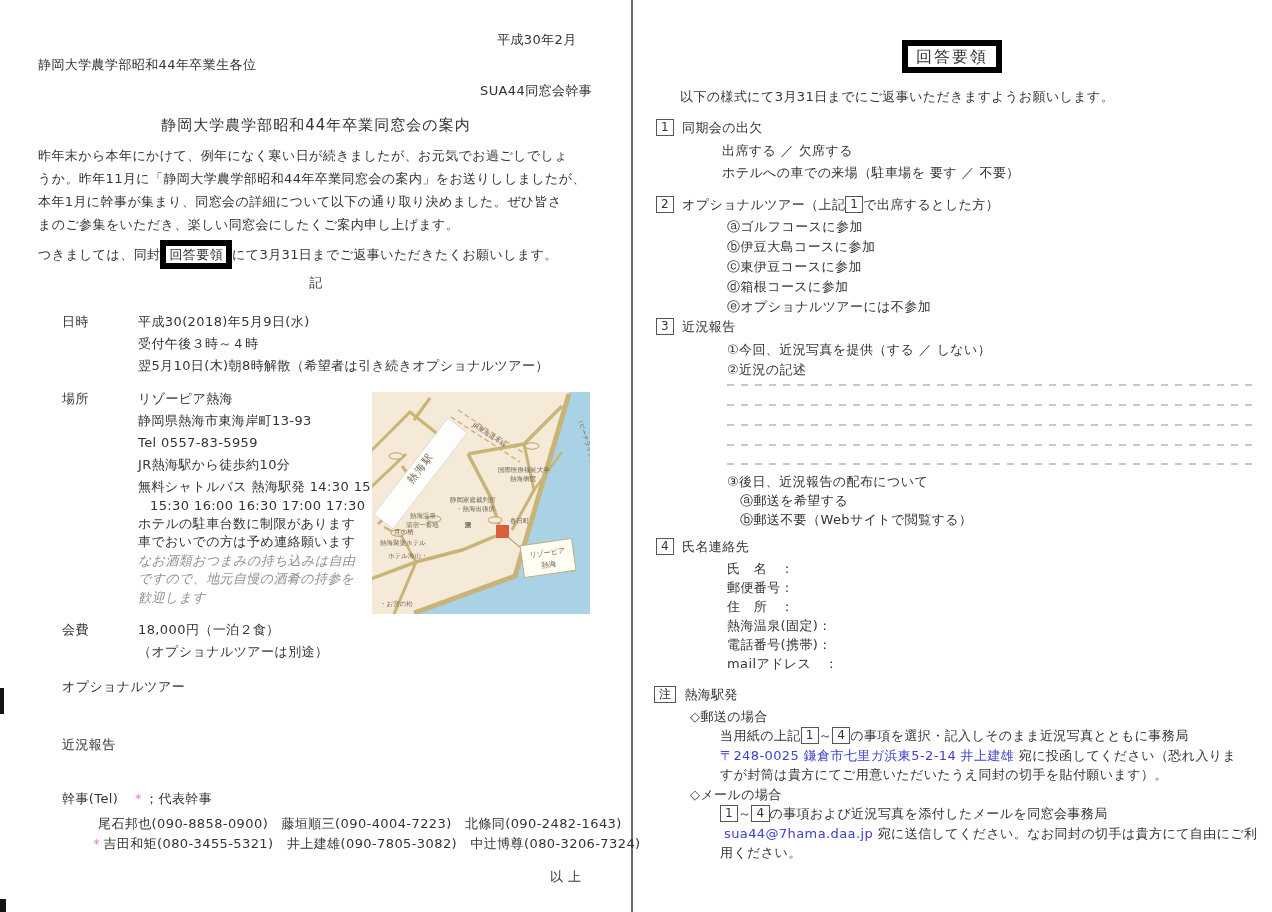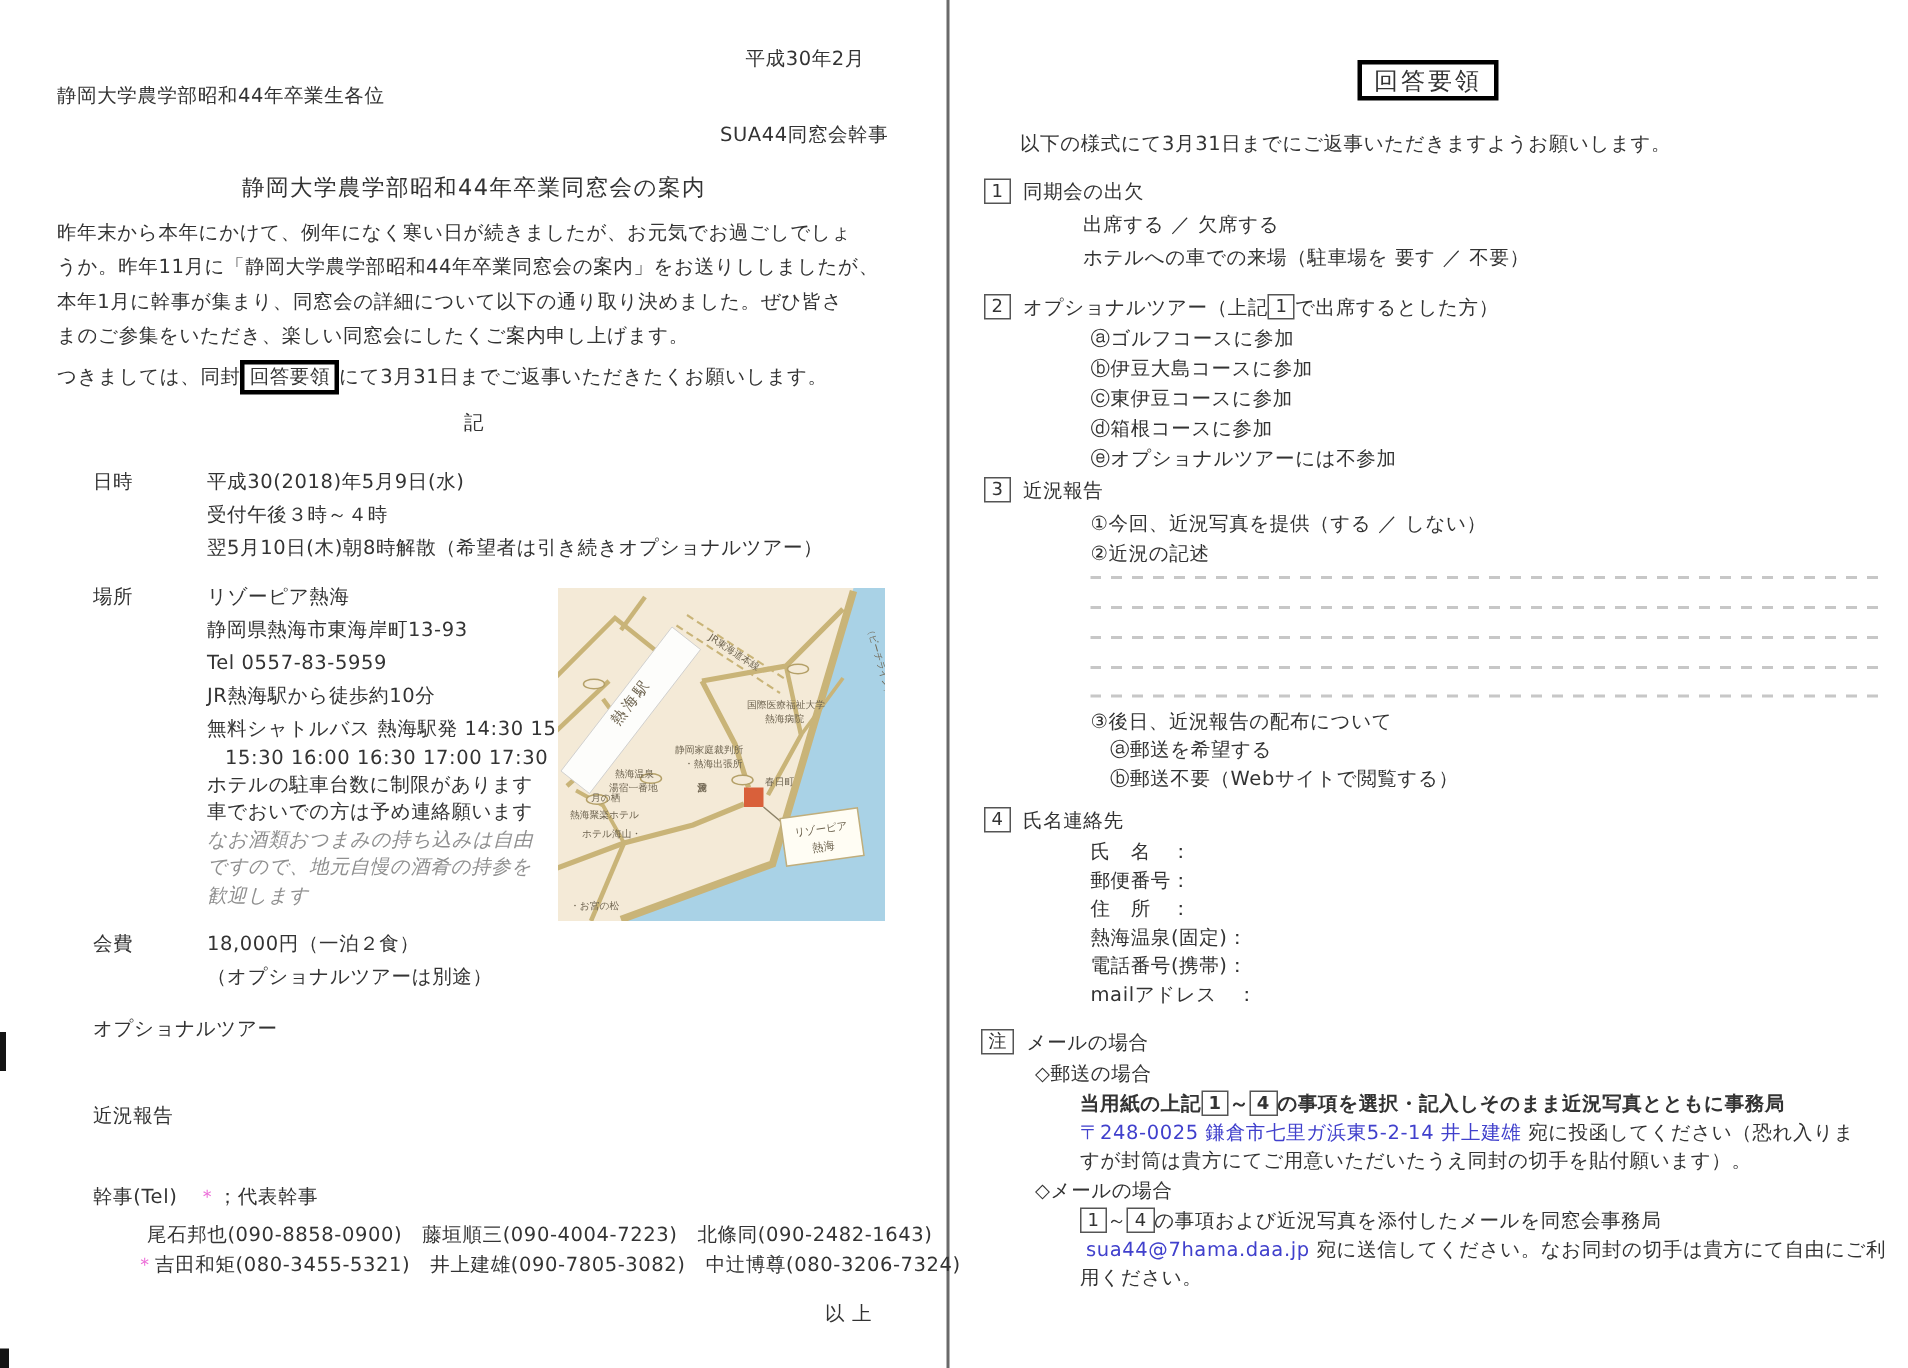--- a/index.html
+++ b/index.html
@@ -4,21 +4,21 @@
 <style>
   html,body{margin:0;padding:0;background:#ffffff;}
   body{width:1272px;height:912px;position:relative;overflow:hidden;
        font-family:"DejaVu Sans",sans-serif;color:#333;}
   .page{position:absolute;top:0;height:912px;}
   #left-page{left:0;width:632px;}
   #right-page{left:632px;width:640px;}
   .t{position:absolute;font-size:13px;line-height:17px;white-space:nowrap;
      letter-spacing:0.4px;color:#333;}
   .center{left:0;width:100%;text-align:center;}
-  .ibox{display:inline-block;border:3px solid #000000;padding:0 3px;}
+  .ibox{display:inline-block;border:6px solid #000000;padding:0 3px;}
   .numbox{display:inline-block;border:1px solid #555;padding:0 4px;margin-right:8px;
           font-size:12px;line-height:15px;vertical-align:1px;}
   .blue{color:#4040cc;margin-top:32px;}
   .pink{color:#ec6ed8;}
   .gray-italic{color:#8f8f8f;font-style:italic;}
   .dash{position:absolute;height:2px;
         background-image:repeating-linear-gradient(to right,#c7c7c7 0 7px,transparent 7px 14px);}
   #divider{position:absolute;left:631px;top:0;width:2px;height:912px;background:#6a6a6a;}
   .edge-mark{position:absolute;background:#141414;}
   .title-l{font-size:15px;letter-spacing:1px;}
@@ -177,24 +177,24 @@
     <span class="numbox">4</span><span>氏名連絡先</span>
   </div>
   <div class="t" style="left:95px;top:560px;">氏　名　：</div>
   <div class="t" style="left:95px;top:579px;">郵便番号：</div>
   <div class="t" style="left:95px;top:598px;">住　所　：</div>
   <div class="t" style="left:95px;top:617px;">熱海温泉(固定)：</div>
   <div class="t" style="left:95px;top:636px;">電話番号(携帯)：</div>
   <div class="t" style="left:95px;top:655px;">mailアドレス　：</div>
 
   <div class="t" style="left:22px;top:686px;">
-    <span class="numbox">注</span><span>メールの場合</span>
+    <span class="numbox">注</span><span>熱海駅発</span>
   </div>
   <div class="t" style="left:58px;top:708px;">◇郵送の場合</div>
-  <div class="t" style="left:88px;top:727px;font-weight:bold;">
+  <div class="t" style="left:88px;top:727px;">
     <span>当用紙の上記</span><span class="numbox" style="margin-right:0;">1</span><span>～</span><span class="numbox" style="margin-right:0;">4</span><span>の事項を選択・記入しそのまま近況写真とともに事務局</span>
   </div>
   <div class="t" style="left:88px;top:747px;">
     <span class="blue">〒248-0025 鎌倉市七里ガ浜東5-2-14 井上建雄</span><span> 宛に投函してください（恐れ入りま</span>
   </div>
   <div class="t" style="left:88px;top:766px;">すが封筒は貴方にてご用意いただいたうえ同封の切手を貼付願います）。</div>
   <div class="t" style="left:58px;top:786px;">◇メールの場合</div>
   <div class="t" style="left:88px;top:805px;">
     <span class="numbox" style="margin-right:0;">1</span><span>～</span><span class="numbox" style="margin-right:0;">4</span><span>の事項および近況写真を添付したメールを同窓会事務局</span>
   </div>

